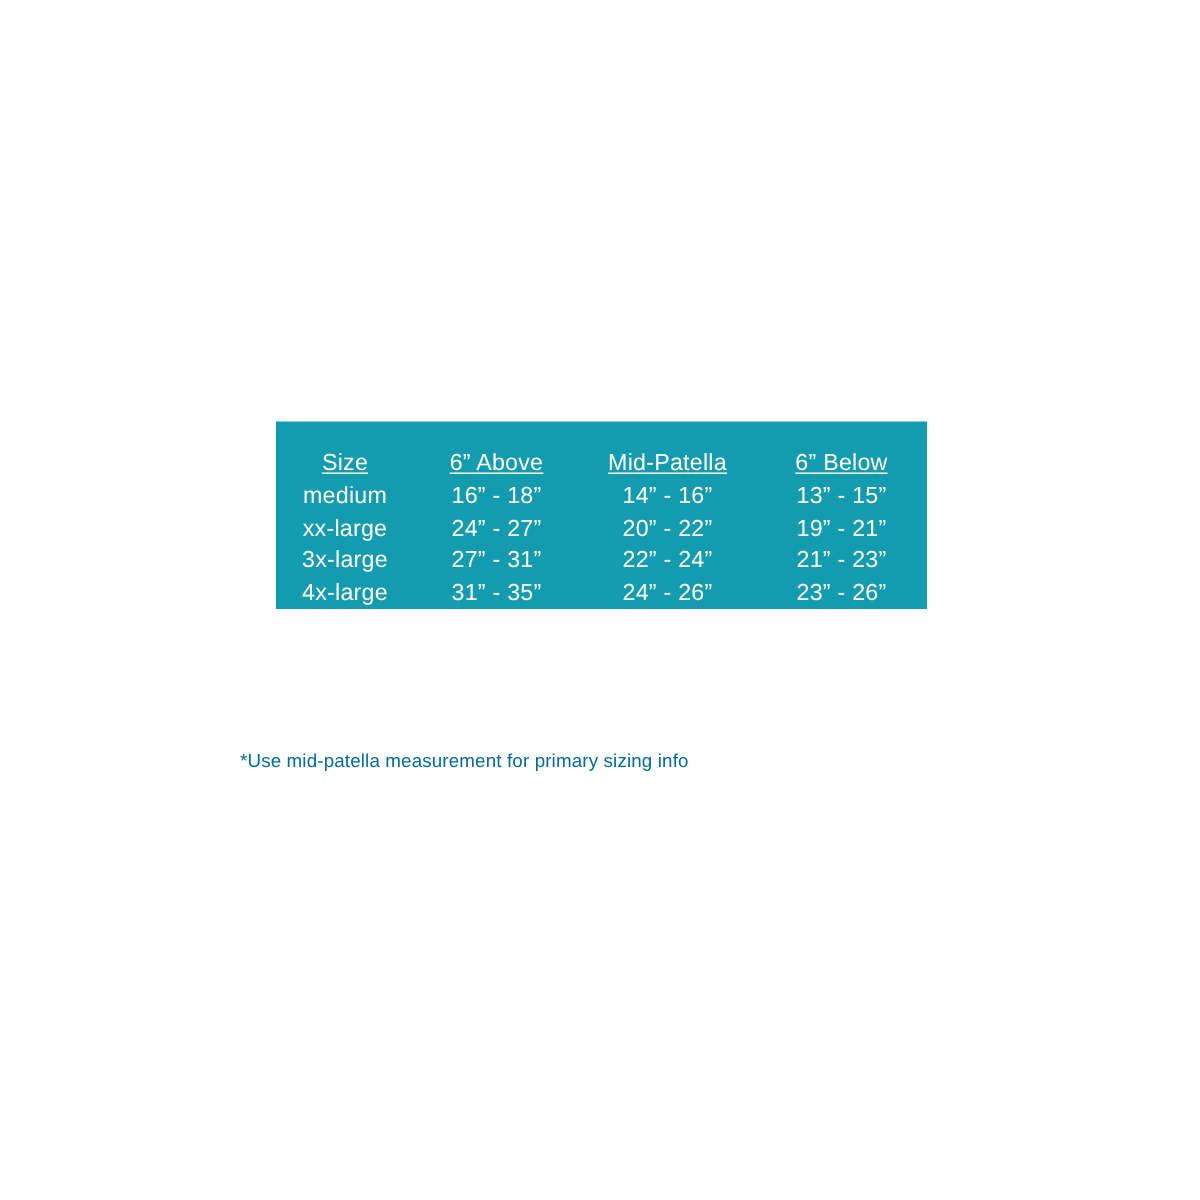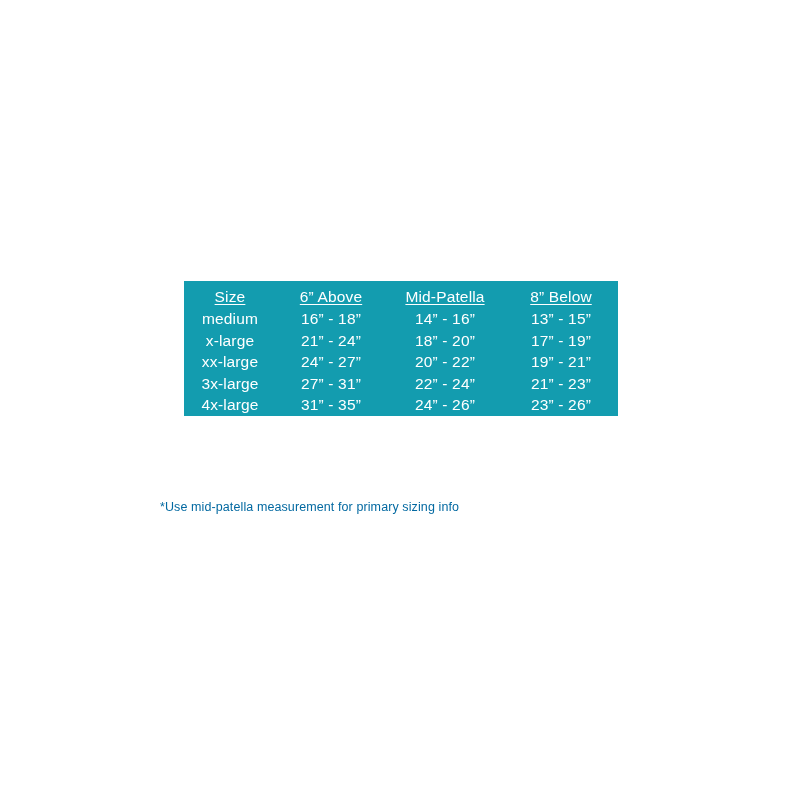--- a/index.html
+++ b/index.html
@@ -41,21 +41,21 @@
     font-size: 15.5px;
     font-weight: 400;
     letter-spacing: 0.15px;
     white-space: nowrap;
   }
 
   table.size-table th {
     font-weight: 400;
     height: 23px;
     line-height: 23px;
-    padding-top: 4px;
+    padding-top: 16px;
   }
 
   table.size-table th span.hdr-underline {
     text-decoration: underline;
     text-underline-offset: 2px;
   }
 
   col.col-size      { width: 92px; }
   col.col-above     { width: 110px; }
   col.col-mid       { width: 118px; }
@@ -82,35 +82,29 @@
       <col class="col-size">
       <col class="col-above">
       <col class="col-mid">
       <col class="col-below">
     </colgroup>
     <thead>
       <tr>
         <th><span class="hdr-underline">Size</span></th>
         <th><span class="hdr-underline">6” Above</span></th>
         <th><span class="hdr-underline">Mid-Patella</span></th>
-        <th><span class="hdr-underline">8” Below</span></th>
+        <th><span class="hdr-underline">6” Below</span></th>
       </tr>
     </thead>
     <tbody>
       <tr>
         <td>medium</td>
         <td>16” - 18”</td>
         <td>14” - 16”</td>
         <td>13” - 15”</td>
-      </tr>
-      <tr>
-        <td>x-large</td>
-        <td>21” - 24”</td>
-        <td>18” - 20”</td>
-        <td>17” - 19”</td>
       </tr>
       <tr>
         <td>xx-large</td>
         <td>24” - 27”</td>
         <td>20” - 22”</td>
         <td>19” - 21”</td>
       </tr>
       <tr>
         <td>3x-large</td>
         <td>27” - 31”</td>

